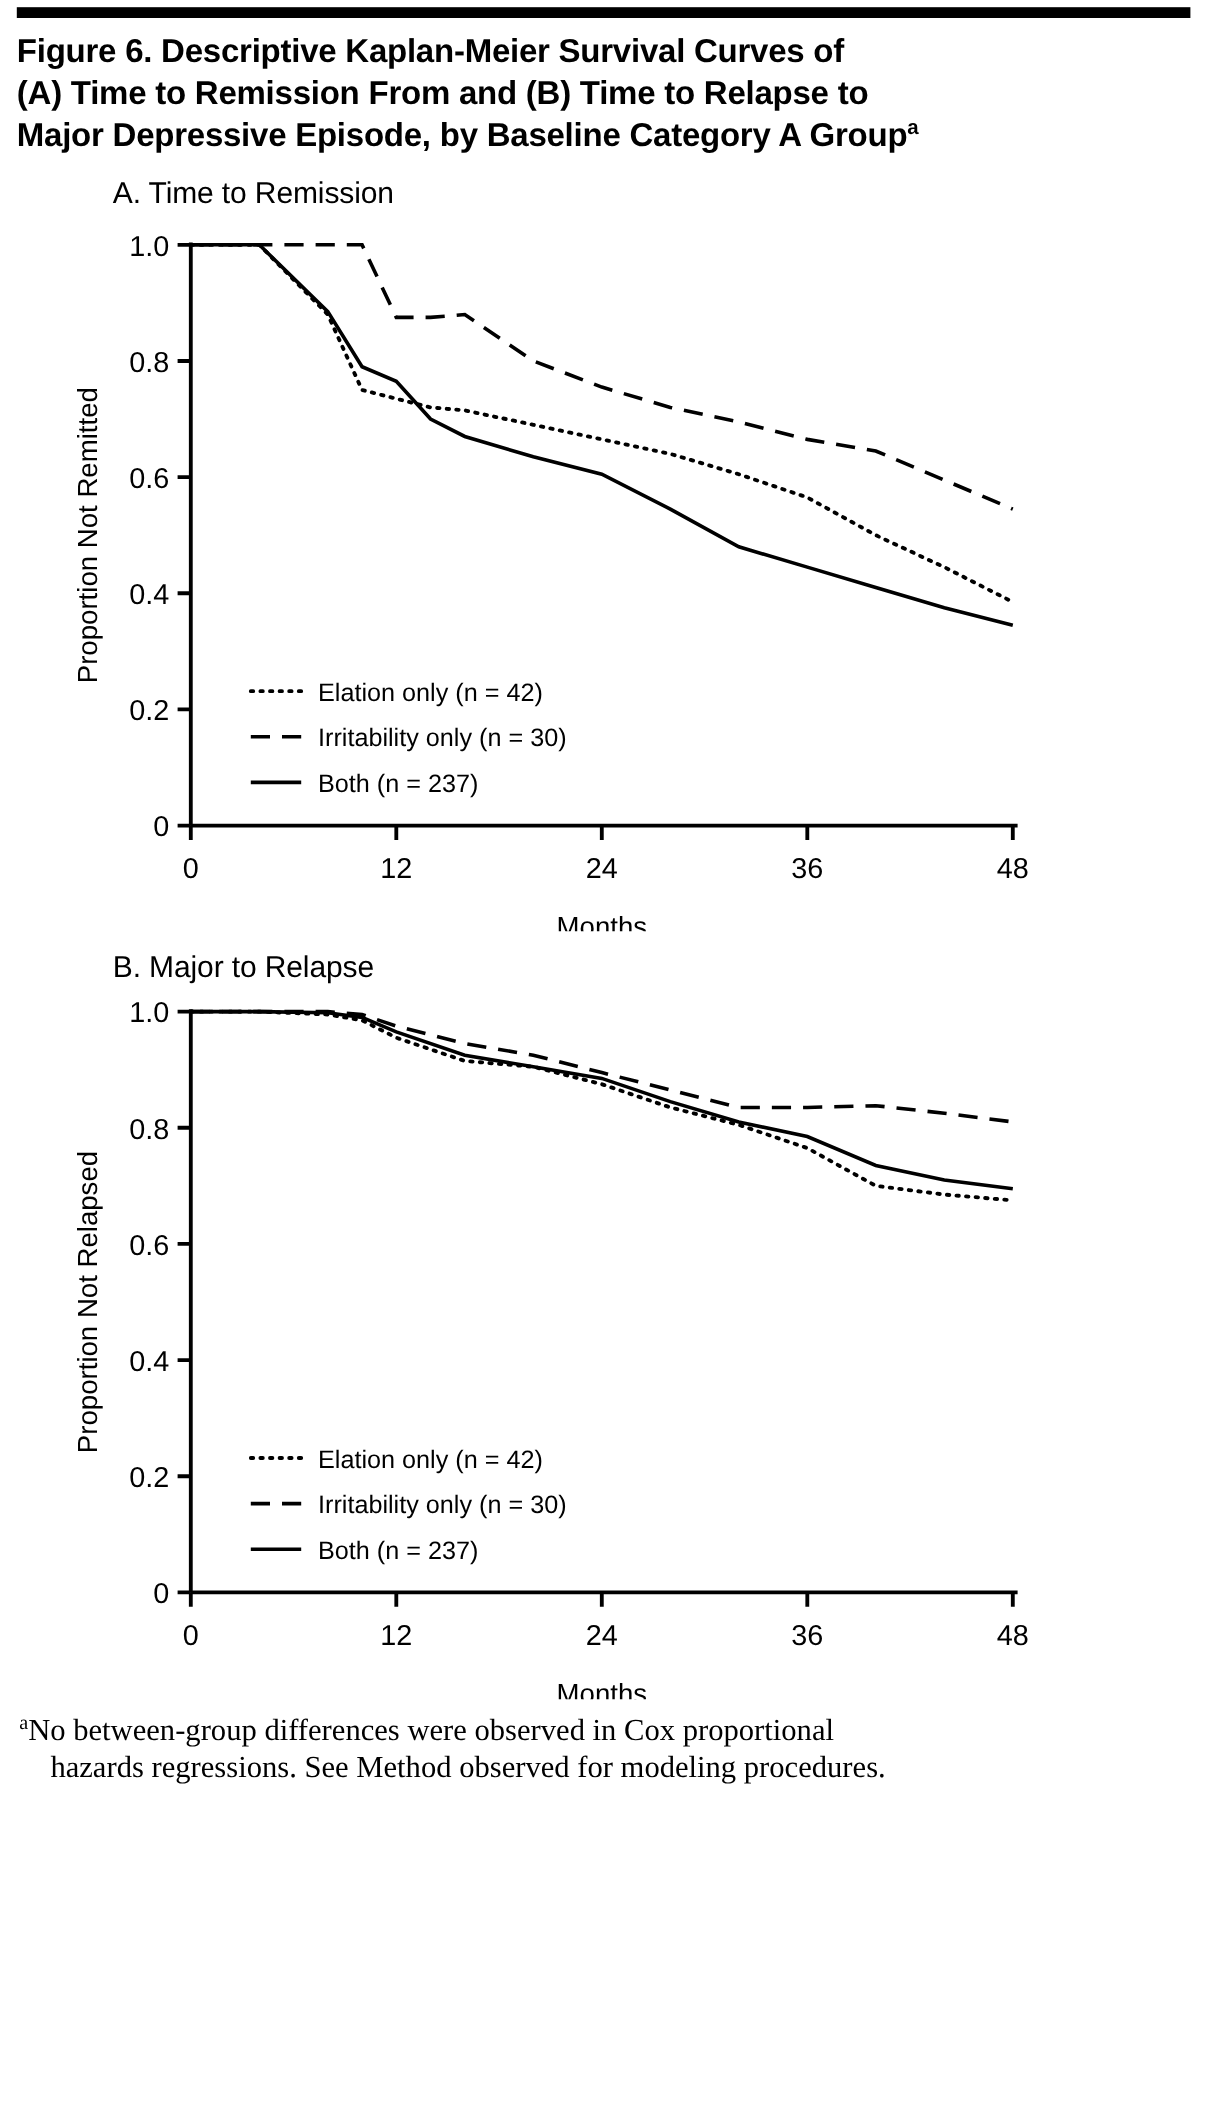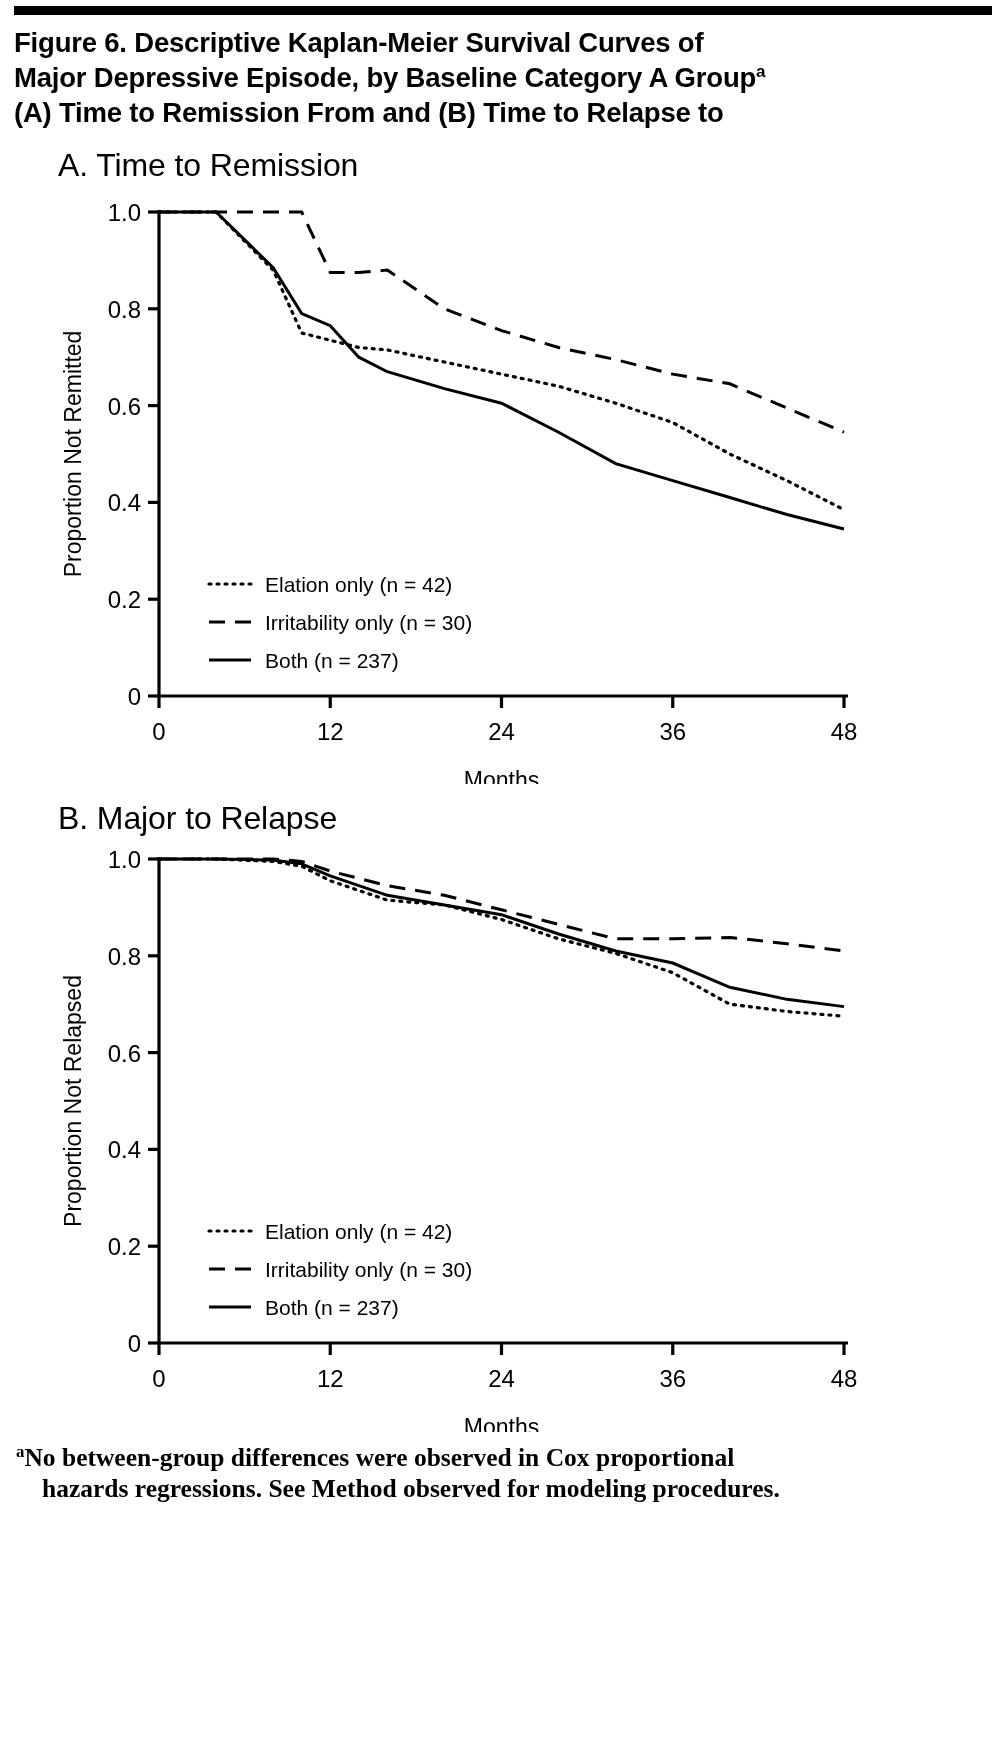--- a/index.html
+++ b/index.html
@@ -37,22 +37,22 @@
   }
   .fig-title sup {
     font-size: 0.62em;
     vertical-align: super;
     line-height: 0;
   }
   .panel {
     position: relative;
   }
   .panel-title {
-    font-size: 32px;
-    margin: 16px 0 0 44px;
+    font-size: 25px;
+    margin: 16px 0 0 80px;
     letter-spacing: -0.1px;
   }
   .plot-wrap {
     position: relative;
     width: 978px;
     height: 600px;
   }
   .plot-wrap.b {
     height: 595px;
   }
@@ -69,43 +69,42 @@
   }
   .legend-label {
     font-size: 21px;
     font-family: "Liberation Sans", sans-serif;
   }
   .footnote {
     font-family: "Liberation Serif", serif;
     font-size: 25.5px;
     line-height: 1.22;
     margin: 10px 0 0 2px;
-    font-weight: bold;
   }
   .footnote sup {
     font-size: 0.66em;
     vertical-align: super;
     line-height: 0;
   }
   .footnote .indent {
     display: block;
     padding-left: 26px;
   }
 </style>
 </head>
 <body>
 
 <div class="page">
 
   <div class="top-rule"></div>
 
   <div class="fig-title">
     <div>Figure 6. Descriptive Kaplan-Meier Survival Curves of</div>
+    <div>(A) Time to Remission From and (B) Time to Relapse to</div>
     <div><span>Major Depressive Episode, by Baseline Category A Group</span><sup>a</sup></div>
-    <div>(A) Time to Remission From and (B) Time to Relapse to</div>
   </div>
 
   <div class="panel">
     <div class="panel-title">A. Time to Remission</div>
     <div class="plot-wrap">
       <svg class="chart" id="svgA" width="978" height="600" viewBox="0 0 978 600">
           <line x1="145" y1="26" x2="145" y2="512" stroke="#000" stroke-width="3.2"></line>
           <line x1="145" y1="512" x2="834" y2="512" stroke="#000" stroke-width="3.2"></line>
           <line x1="134" y1="512" x2="145" y2="512" stroke="#000" stroke-width="3.2"></line>
           <text x="127" y="521" text-anchor="end" class="tick-label">0</text>

